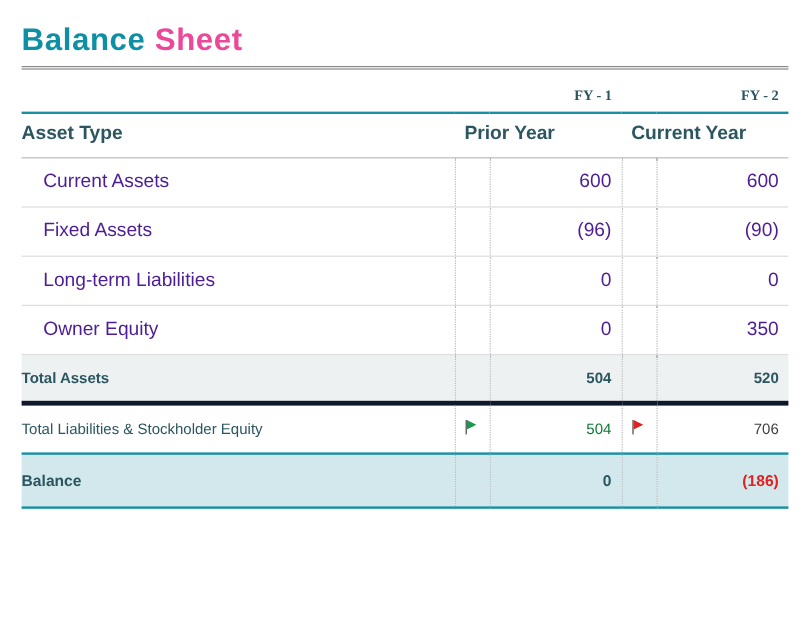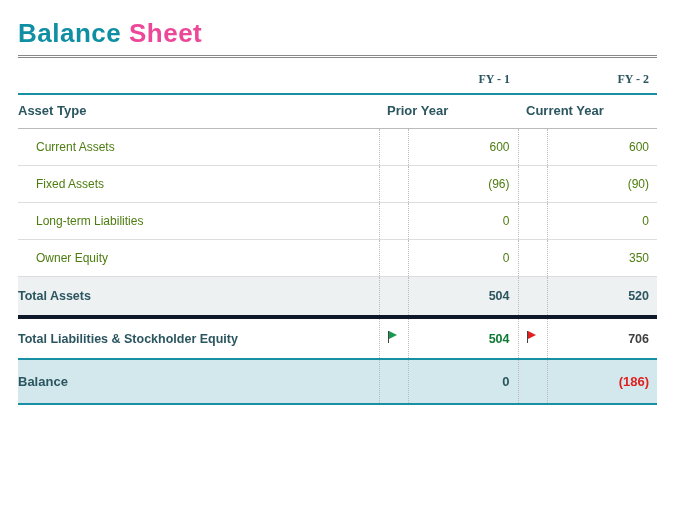--- a/index.html
+++ b/index.html
@@ -39,33 +39,33 @@
     border-bottom: 2px solid #1790a3;
     font-family: Liberation Serif, serif;
   }
   tr.fy-row td.label-col { border-bottom: 2px solid #1790a3; }
 
   
   tr.hdr-row th {
     text-align: left;
     font-weight: 700;
     color: #2b5660;
-    font-size: 13px;
+    font-size: 16px;
     padding: 8px 8px 10px 0;
     border-bottom: 1px solid #bbb;
   }
   tr.hdr-row th.col-left  { padding-left: 0; }
   tr.hdr-row th.col-num   { text-align: left; padding-left: 8px; }
 
   
   tr.item td {
     padding: 11px 8px;
     border-bottom: 1px solid #ddd;
-    color: #4d7c0f;
-    font-size: 12px;
+    color: #4c1d95;
+    font-size: 16px;
   }
   tr.item td.label { padding-left: 18px; }
   td.num {
     text-align: right;
     color: #222;
     font-variant-numeric: tabular-nums;
     border-left: 1px dotted #bbb;
     width: 110px;
   }
   td.flag {
@@ -82,21 +82,21 @@
     font-weight: 700;
     color: #2b5660;
     padding: 12px 8px;
     border-top: 1px solid #bbb;
     border-bottom: 4px solid #0f172a;
     font-size: 12.5px;
   }
   tr.total td.label { padding-left: 0; }
 
   tr.equity td {
-    font-weight: 700;
+    font-weight: 400;
     color: #2b5660;
     padding: 12px 8px;
     border-bottom: 2px solid #1790a3;
     font-size: 12.5px;
   }
   tr.equity td.label { padding-left: 0; }
   tr.equity td.num.green { color: #0c7a33; }
   tr.equity td.num.red   { color: #404040; }
 
   tr.balance td {

